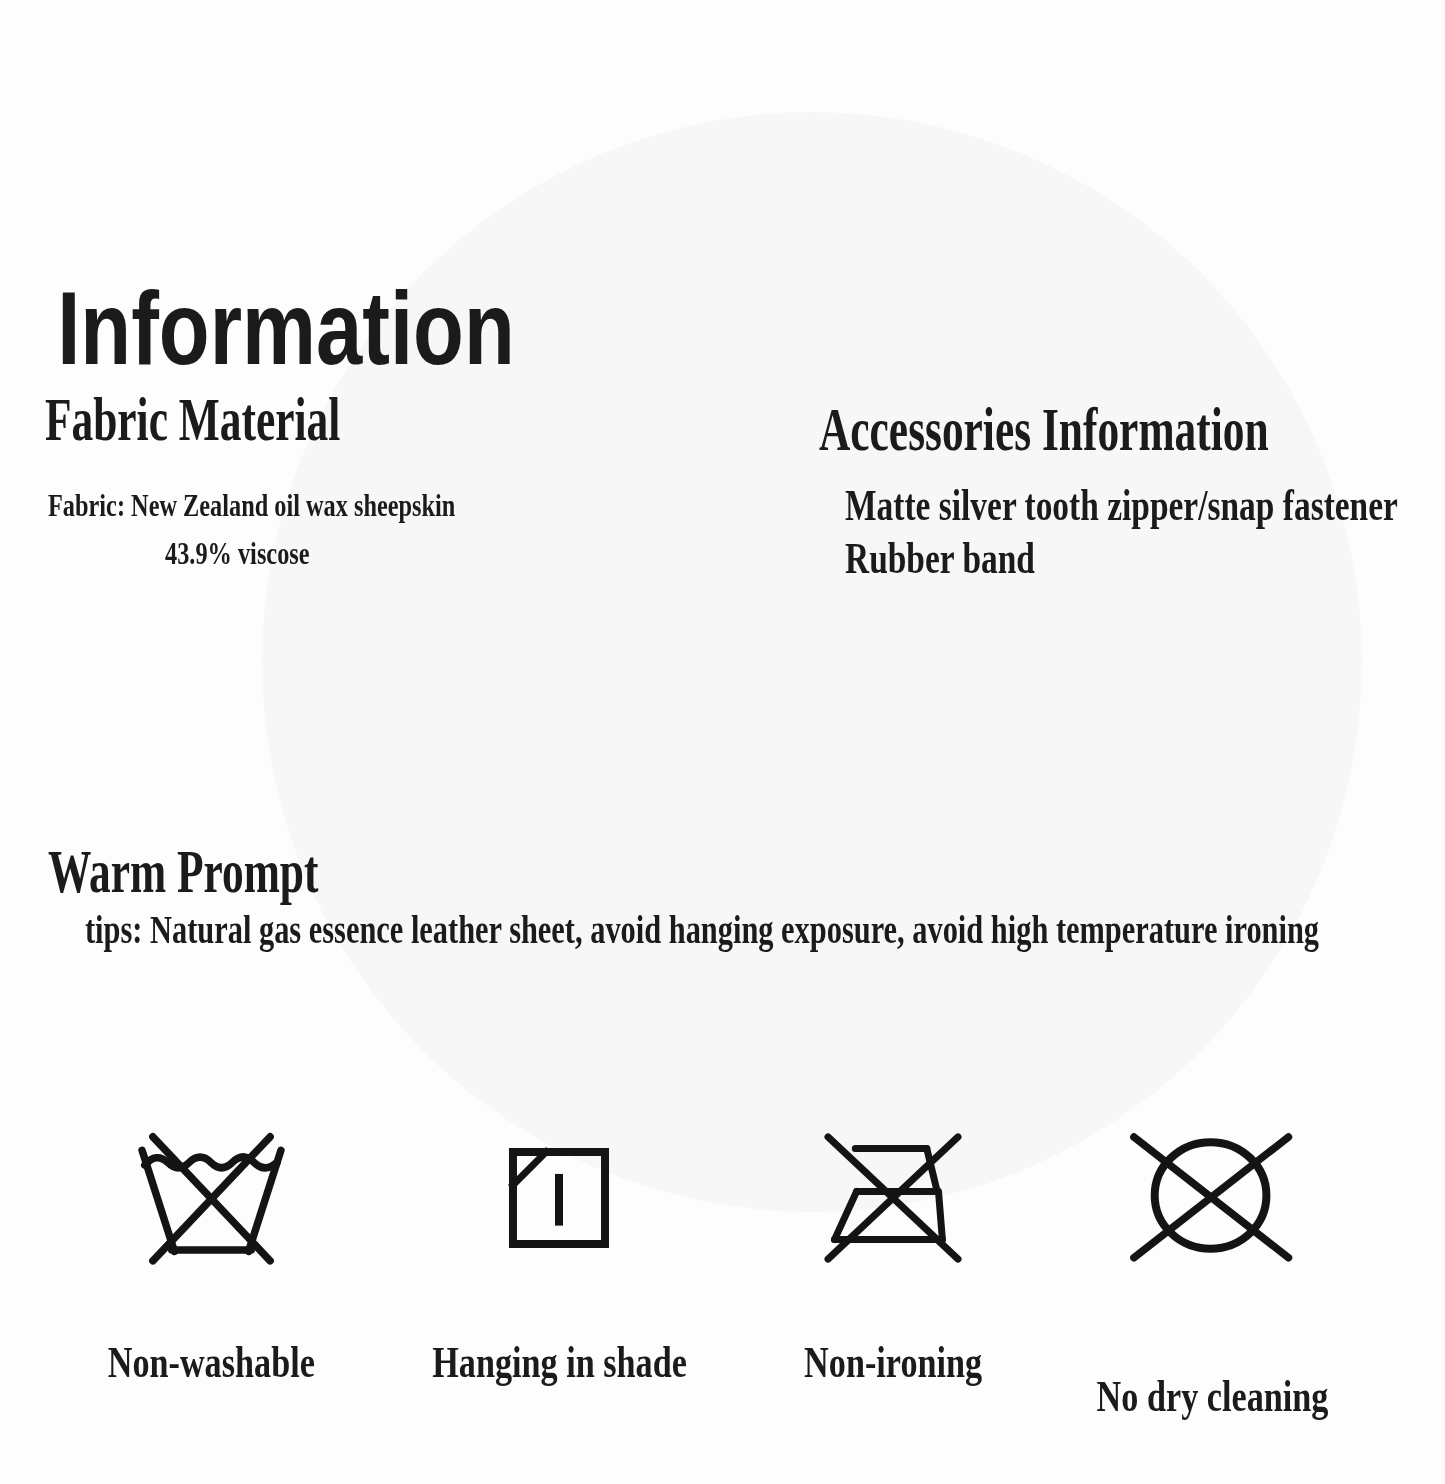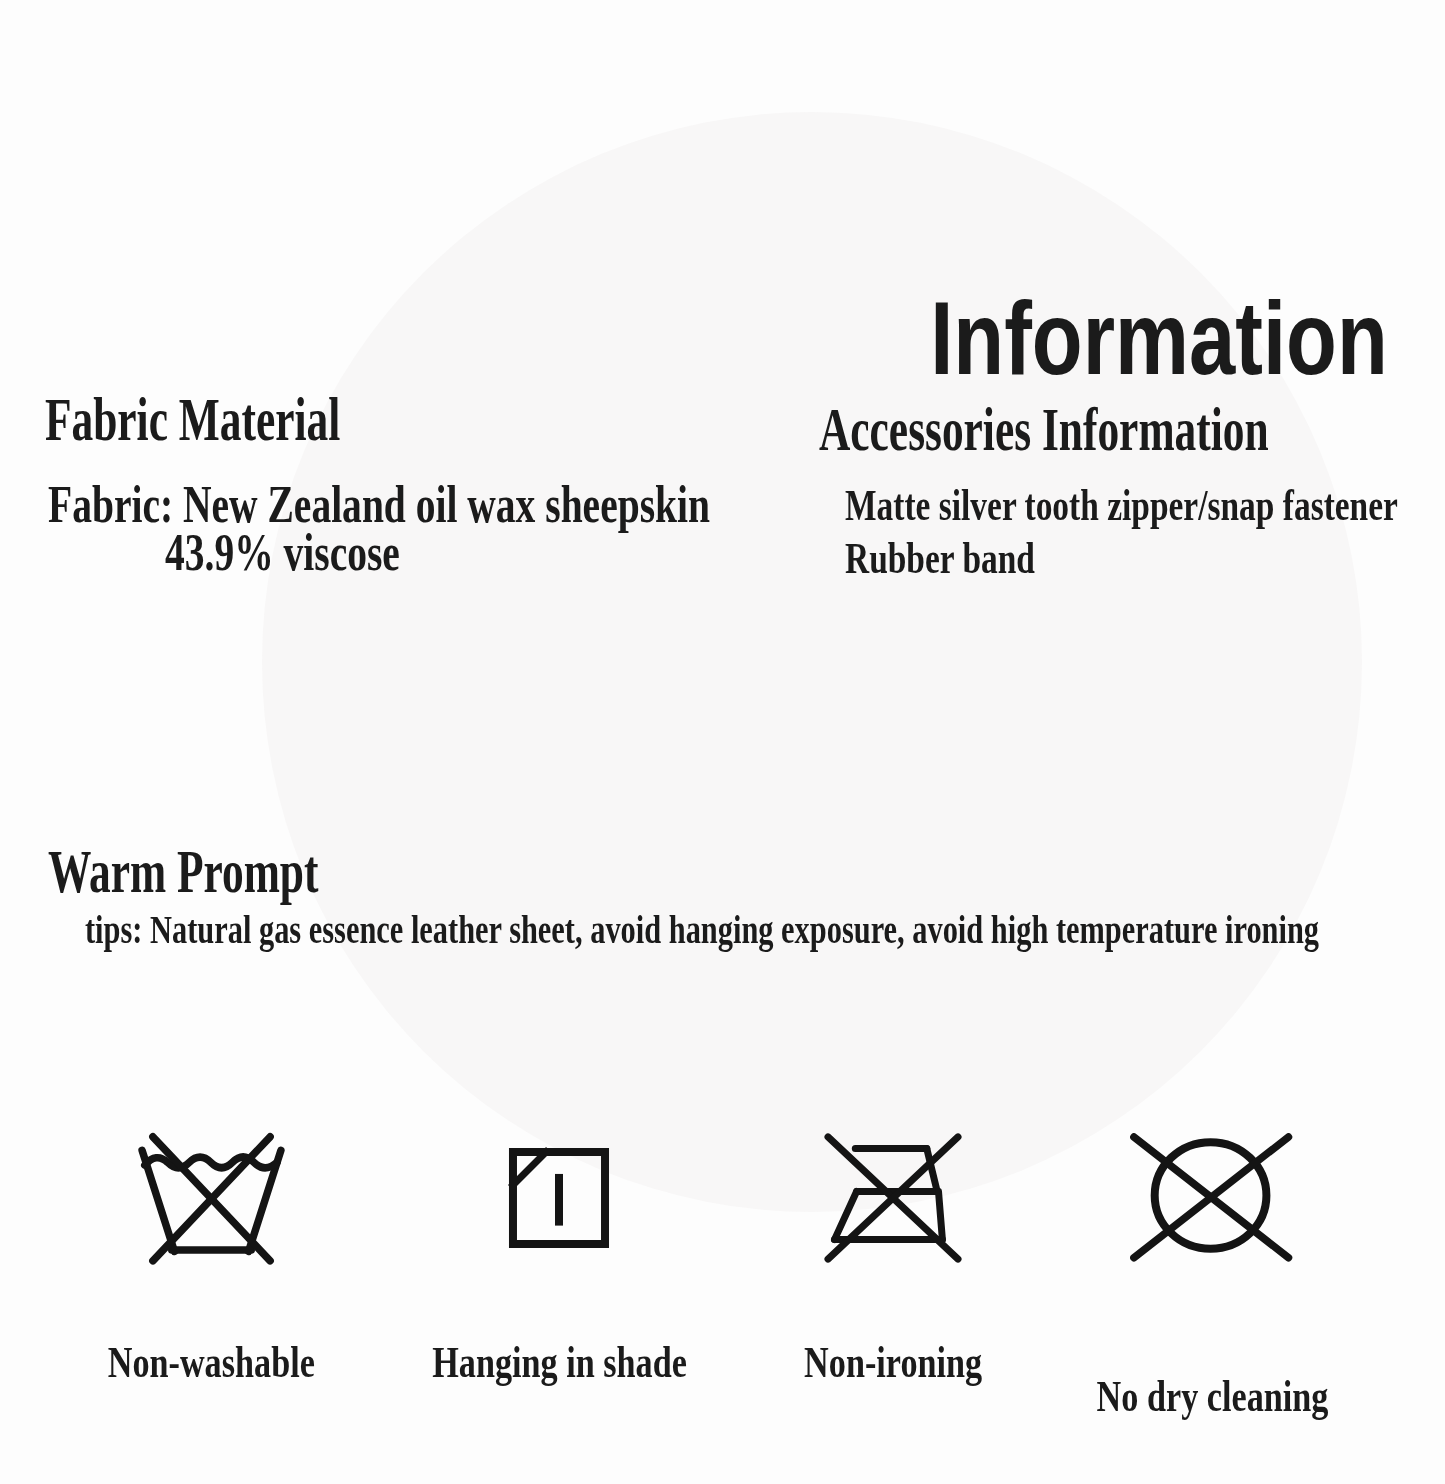--- a/index.html
+++ b/index.html
@@ -12,42 +12,42 @@
     overflow:hidden;
   }
   .watermark{
     position:absolute;left:262px;top:112px;width:1100px;height:1100px;
     border-radius:50%;
     background:rgba(150,138,130,0.05);
   }
   .cx{display:inline-block;transform:scaleX(0.76);transform-origin:0 0;white-space:nowrap;}
   .cx-c{display:inline-block;transform:scaleX(0.76);transform-origin:50% 0;white-space:nowrap;}
   .title-wrap{
-    position:absolute;top:286px;left:0;width:100%;
-    text-align:right;
+    position:absolute;top:276px;left:0;width:100%;
+    text-align:left;
   }
   .title{
     display:inline-block;
     font-family:"Liberation Sans", sans-serif;
     font-weight:700;
     font-size:104px;line-height:1;
     letter-spacing:0px;
     transform:scaleX(0.80);transform-origin:50% 0;
     white-space:nowrap;
   }
   .h2{
     position:absolute;
     font-size:62px;line-height:1;font-weight:700;
   }
   .fabric-heading{left:45px;top:388px;}
   .acc-heading{left:819px;top:398px;}
   .warm-heading{left:48px;top:840px;}
   .fabric-lines{
     position:absolute;left:48px;top:481px;
-    font-size:52px;font-weight:700;font-family:Liberation Serif, serif;
+    font-size:32px;font-weight:700;font-family:Liberation Serif, serif;
   }
   .fabric-lines .line{height:48px;line-height:48px;}
   .fabric-lines .line.indent{padding-left:117px;}
   .acc-lines{
     position:absolute;left:845px;top:479px;
     font-size:44px;font-weight:700;
   }
   .acc-lines .line{height:53px;line-height:53px;}
   .tips-line{
     position:absolute;left:85px;top:905px;

